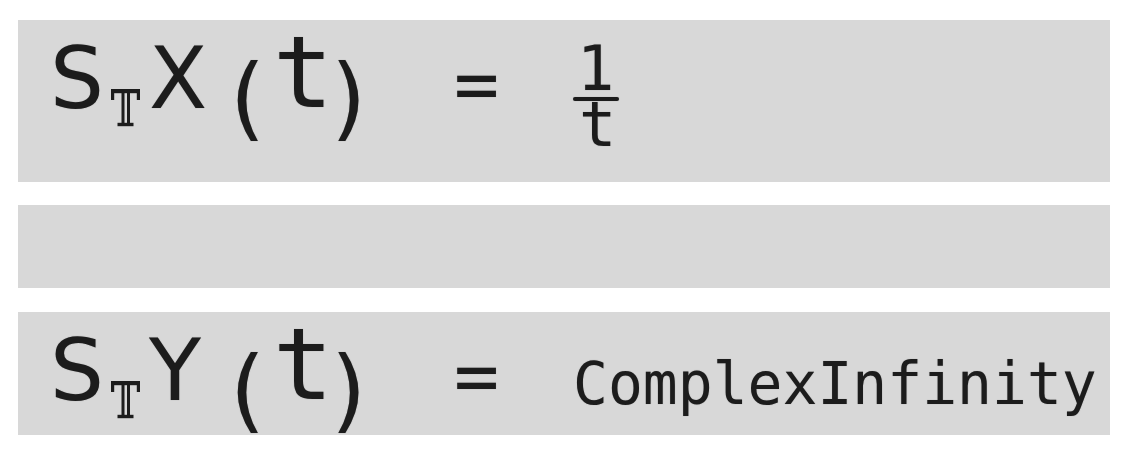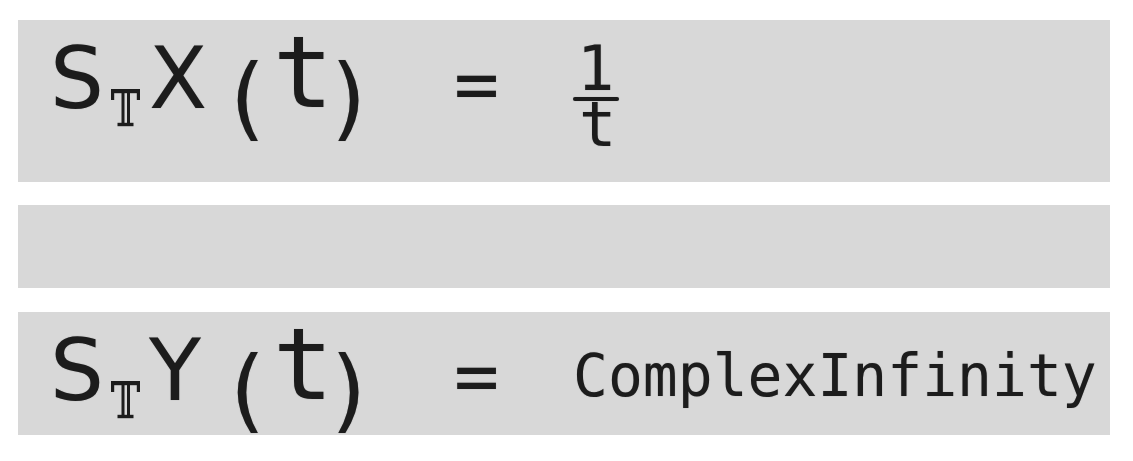--- a/index.html
+++ b/index.html
@@ -78,16 +78,16 @@
       <rect x="26.8" y="1" width="3.2" height="11"></rect>
       <rect x="11.5" y="1" width="3" height="37"></rect>
       <rect x="17" y="1" width="3" height="37"></rect>
       <rect x="7.5" y="34.8" width="16" height="3.4"></rect>
     </svg>
     <span class="glyph f-sans" style="left:131px;top:16px;">Y</span>
     <span class="glyph f-paren" style="left:201px;top:33px;">(</span>
     <span class="glyph f-arg" style="left:255px;top:3px;">t</span>
     <span class="glyph f-paren" style="left:305px;top:33px;">)</span>
     <span class="glyph f-eq" style="left:436px;top:27px;">=</span>
-    <span class="glyph f-result" style="left:555px;top:35px;">ComplexInfinity</span>
+    <span class="glyph f-result" style="left:555px;top:43px;">ComplexInfinity</span>
   </section>
 
 </div>
 
 </body></html>

